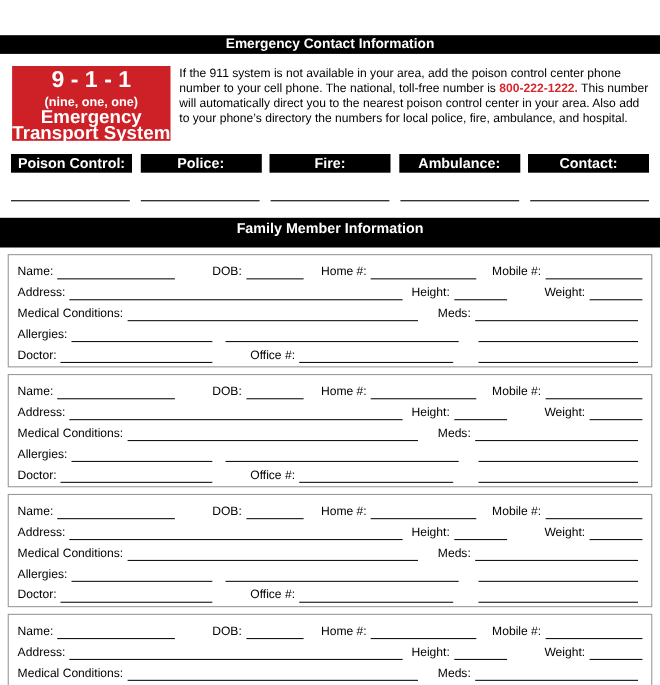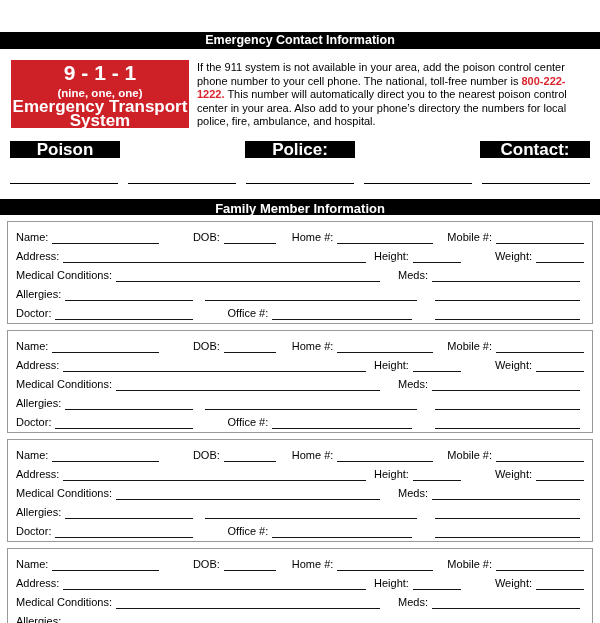--- a/index.html
+++ b/index.html
@@ -5,38 +5,38 @@
   html, body { margin: 0; padding: 0; }
   body {
     width: 600px; height: 623px; overflow: hidden;
     background: #ffffff; color: #000;
     font-family: "Liberation Sans", sans-serif;
   }
   .bar {
     background: #000; color: #fff; text-align: center; font-weight: bold;
   }
   .top-bar { margin-top: 3px; height: 17px; line-height: 17px; font-size: 12.5px; }
-  .family-bar { margin-top: 15px; height: 16px; line-height: 20px; font-size: 13px; }
+  .family-bar { margin-top: 15px; height: 27px; line-height: 20px; font-size: 13px; }
 
   .intro { display: flex; margin: 11px 10px 0 11px; }
   .badge {
-    width: 178px; height: 68px; flex-shrink: 0;
+    width: 144px; height: 68px; flex-shrink: 0;
     background: #CE2027; color: #fff; font-weight: bold; text-align: center;
     display: flex; flex-direction: column; justify-content: center;
   }
   .badge-number { font-size: 21px; line-height: 24px; }
   .badge-sub { font-size: 11.5px; line-height: 13px; margin-top: 2px; }
   .badge-caption { font-size: 17px; line-height: 14px; }
   .intro-text { font-size: 11px; line-height: 13.6px; margin-left: 8px; padding-top: 1px; }
   .phone { color: #D9252C; font-weight: bold; }
 
   .contact-labels { display: flex; justify-content: space-between; margin: 12px 10px 0 10px; }
   .contact-label {
     width: 110px; height: 17px; line-height: 17px;
-    background: #000; color: #fff; font-weight: bold; font-size: 17px; text-align: center;
+    background: #000; color: #fff; font-weight: bold; font-size: 13px; text-align: center;
   }
   .contact-lines { display: flex; justify-content: space-between; margin: 25px 10px 0 10px; }
   .contact-line { width: 108px; border-bottom: 1.5px solid #000; height: 0; }
 
   .member-blocks { margin-top: 6px; }
   .member-block {
     margin: 0 7px 6px 7px; border: 1px solid #999;
     padding: 3px 8px 3px 8px; background: #fff;
   }
   .frow { display: flex; align-items: flex-end; height: 19px; font-size: 11px; justify-content: flex-end; }
@@ -61,20 +61,22 @@
     <div class="badge-number">9 - 1 - 1</div>
     <div class="badge-sub">(nine, one, one)</div>
     <div class="badge-caption">Emergency Transport System</div>
   </div>
   <div class="intro-text"><span>If the 911 system is not available in your area, add the poison control center phone number to your cell phone. The national, toll-free number is </span><span class="phone" style="color: rgb(217, 37, 44);">800-222-1222.</span><span> This number will automatically direct you to the nearest poison control center in your area. Also add to your phone’s directory the numbers for local police, fire, ambulance, and hospital.</span></div>
 </div>
 
 <div class="contact-labels">
   <div class="contact-label">Poison Control:</div>
   <div class="contact-label">Police:</div>
+  <div class="contact-label">Fire:</div>
+  <div class="contact-label">Ambulance:</div>
   <div class="contact-label">Contact:</div>
 </div>
 <div class="contact-lines">
   <div class="contact-line"></div>
   <div class="contact-line"></div>
   <div class="contact-line"></div>
   <div class="contact-line"></div>
   <div class="contact-line"></div>
 </div>
 

